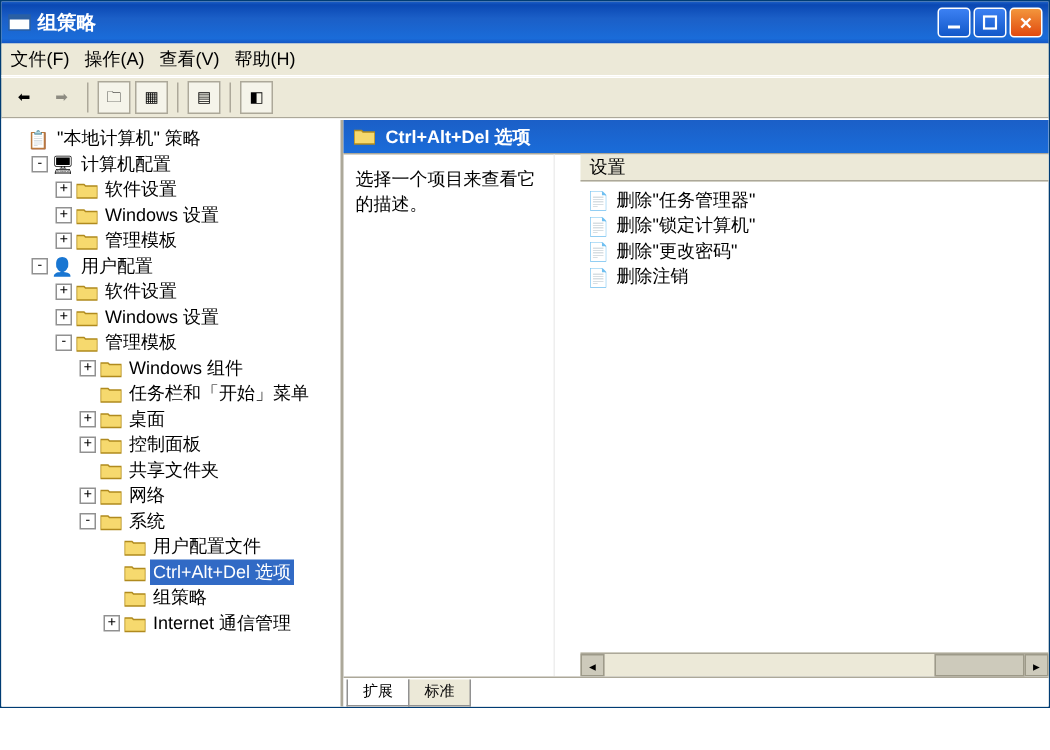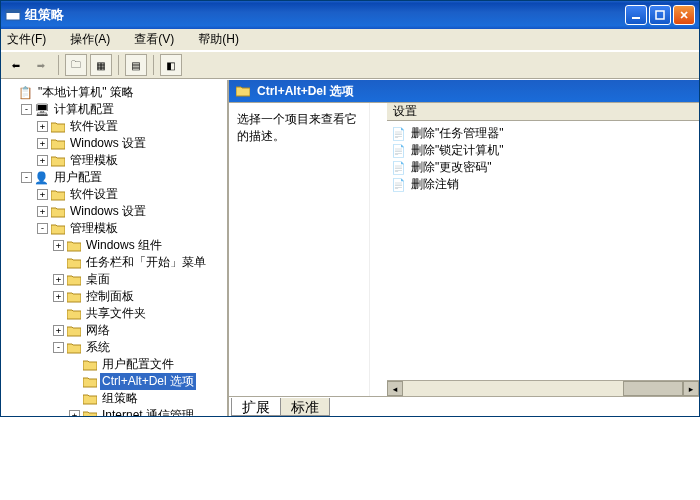--- a/index.html
+++ b/index.html
@@ -1,26 +1,26 @@
 <!DOCTYPE html>
 <html><head>
 <meta charset="utf-8">
 <style>
 * { box-sizing: border-box; margin: 0; padding: 0; font-family: "Tahoma", "SimSun", sans-serif; font-size: 12px; }
 html, body { width: 700px; height: 500px; overflow: hidden; }
-.window { width: 700px; height: 417px; display: flex; flex-direction: column; background: #ece9d8; border: 1px solid #003c74; }
+.window { width: 700px; height: 472px; display: flex; flex-direction: column; background: #ece9d8; border: 1px solid #003c74; }
 .titlebar { height: 28px; background: linear-gradient(to bottom, #1b5fc7 0%, #0a48b3 8%, #1b5fc7 40%, #1a6cd9 88%, #1354c3 100%); display: flex; align-items: center; padding: 0 4px; color: #fff; }
 .titlebar .ticon { width: 16px; height: 16px; margin-right: 4px; }
 .titlebar .ttext { flex: 1; font-weight: bold; font-size: 13px; }
 .tbtns { display: flex; gap: 2px; }
 .tbtn { width: 22px; height: 20px; border: 1px solid #fff; border-radius: 3px; display: flex; align-items: center; justify-content: center; color: #fff; font-weight: bold; font-size: 11px; }
 .tbtn.min { background: linear-gradient(to bottom,#3c81f3,#1258c9); }
 .tbtn.max { background: linear-gradient(to bottom,#3c81f3,#1258c9); }
 .tbtn.close { background: linear-gradient(to bottom,#f3963c,#e14a0f); }
-.menubar { height: 22px; background: #ece9d8; display: flex; align-items: center; padding: 2px 6px; gap: 24px; border-bottom: 1px solid #fff; }
+.menubar { height: 22px; background: #ece9d8; display: flex; align-items: center; padding: 2px 6px; gap: 10px; border-bottom: 1px solid #fff; }
 .toolbar { height: 28px; background: #ece9d8; display: flex; align-items: center; padding: 2px 4px; gap: 3px; border-top: 1px solid #fff; border-bottom: 1px solid #aca899; }
 .tbutton { width: 22px; height: 22px; border: 1px solid #aca899; background: #f5f4ea; display: flex; align-items: center; justify-content: center; font-size: 10px; }
 .tbutton.flat { border-color: transparent; background: transparent; }
 .tsep { width: 1px; height: 20px; background: #aca899; margin: 0 3px; }
 .body { flex: 1; display: flex; background: #fff; border-top: 1px solid #fff; min-height: 0; }
 .tree { width: 228px; background: #fff; border-right: 2px solid #aca899; overflow: auto; padding: 4px 0 4px 2px; }
 .tree ul { list-style: none; padding-left: 16px; }
 .tree > ul { padding-left: 2px; }
 .tree li { white-space: nowrap; }
 .row { display: flex; align-items: center; height: 17px; gap: 2px; cursor: default; }
@@ -33,21 +33,21 @@
 .lbl.selected { background: #316ac5; color: #fff; }
 .right { flex: 1; display: flex; flex-direction: column; min-width: 0; }
 .rhead { height: 22px; background: linear-gradient(to bottom,#1b5fc7,#1a6cd9); color: #fff; display: flex; align-items: center; padding: 0 6px; font-weight: bold; gap: 6px; }
 .rbody { flex: 1; display: flex; border-top: 1px solid #aca899; min-height: 0; gap: 17px; }
 .desc { width: 190px; padding: 8px; border-right: 1px solid #eee; }
 .list { flex: 1; display: flex; flex-direction: column; }
 .listhdr { height: 18px; background: #ece9d8; border-bottom: 1px solid #aca899; display: flex; align-items: center; padding: 0 6px; }
 .listitems { flex: 1; padding: 4px 2px; overflow: auto; }
 .listitems .item { display: flex; align-items: center; height: 17px; gap: 4px; padding-left: 2px; }
 .tabs { height: 20px; display: flex; align-items: flex-end; background: #fff; border-top: 1px solid #aca899; padding-left: 2px; }
-.tab { height: 18px; padding: 1px 10px 0 10px; border: 1px solid #919191; border-top: none; background: #ece9d8; margin-right: -1px; font-size: 14px; }
+.tab { height: 18px; padding: 1px 10px 0 10px; border: 1px solid #919191; border-top: none; background: #ece9d8; margin-right: -1px; font-size: 10px; }
 .tab.active { background: #fff; }
 .hscroll { height: 16px; background: #ece9d8; border-top: 1px solid #aca899; display: flex; }
 .hscroll .thumb { width: 60px; background: #cdcabb; border: 1px solid #9d9a89; margin-left: 220px; }
 .hscroll .arrow { width: 16px; background: #cdcabb; border: 1px solid #9d9a89; display:flex;align-items:center;justify-content:center;font-size:9px; }
 </style>
 </head>
 <body>
 
 <div class="window">
   <div class="titlebar">

